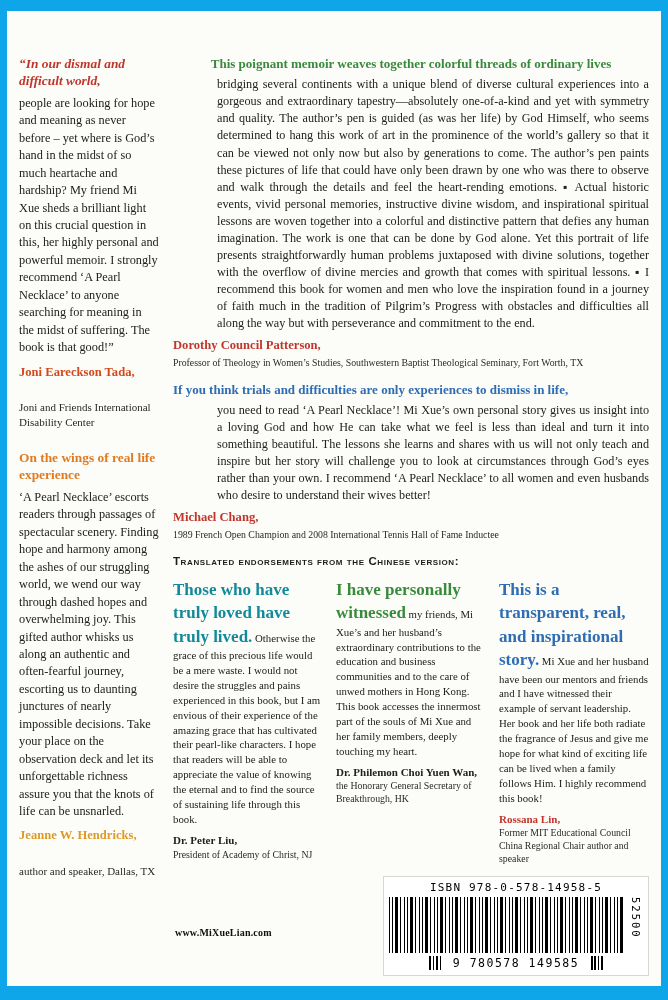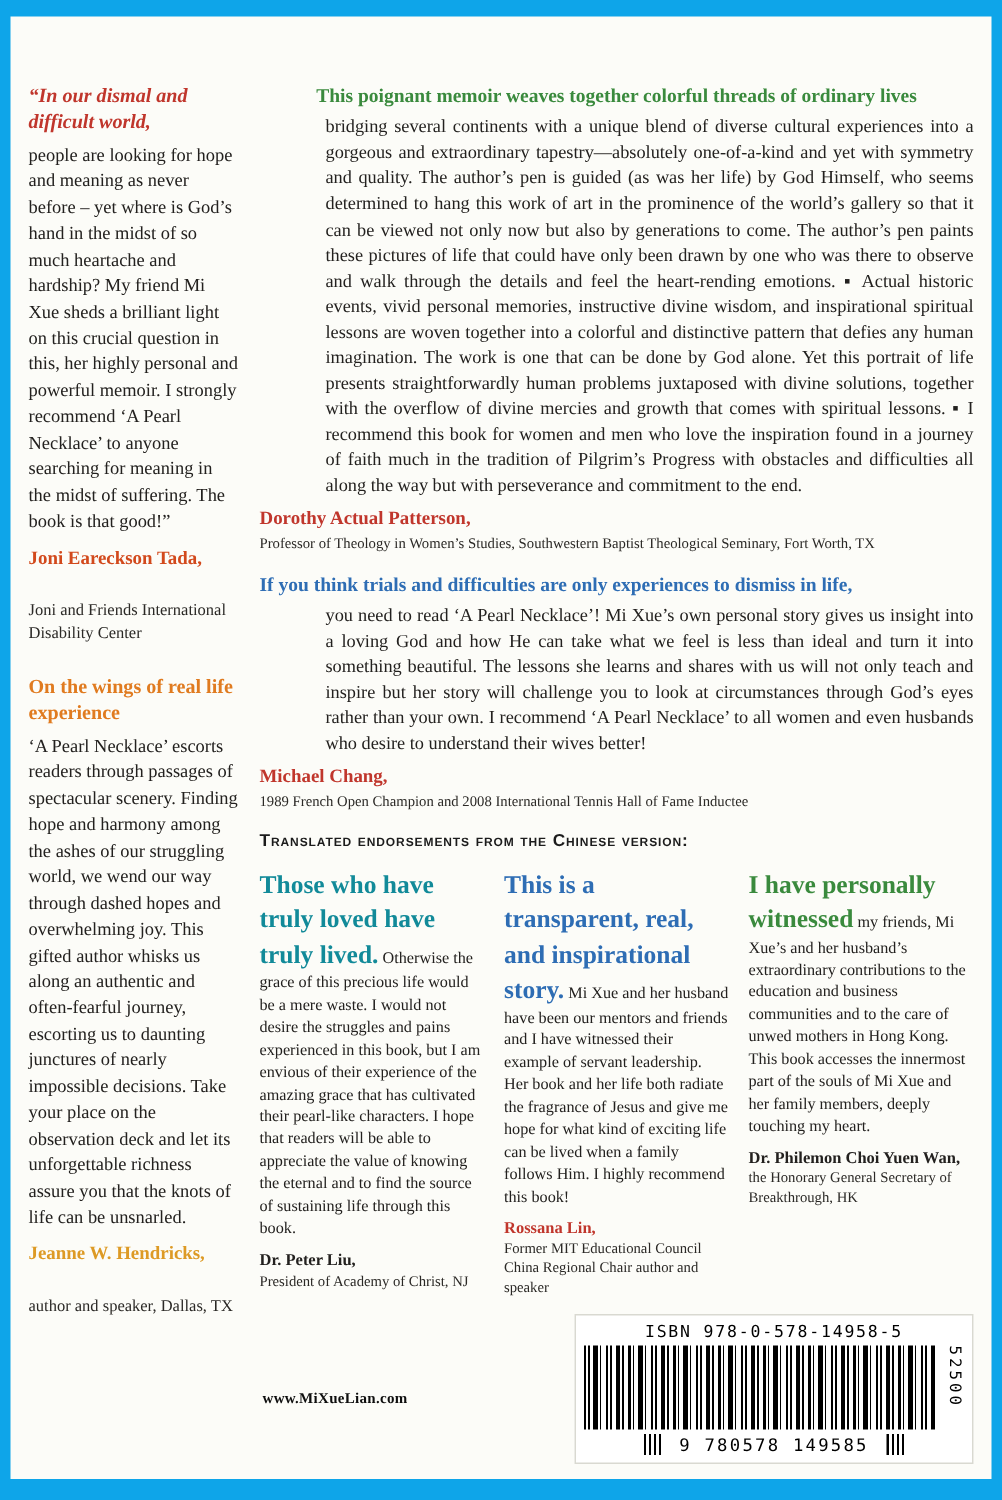--- a/index.html
+++ b/index.html
@@ -131,21 +131,21 @@
       </section>
 
     </aside>
 
     <main class="main-col">
 
       <section class="m-section">
         <h2 class="m-heading green">This poignant memoir weaves together colorful threads of ordinary lives</h2>
         <p class="m-body">bridging several continents with a unique blend of diverse cultural experiences into a gorgeous and extraordinary tapestry—absolutely one-of-a-kind and yet with symmetry and quality. The author’s pen is guided (as was her life) by God Himself, who seems determined to hang this work of art in the prominence of the world’s gallery so that it can be viewed not only now but also by generations to come. The author’s pen paints these pictures of life that could have only been drawn by one who was there to observe and walk through the details and feel the heart-rending emotions. ▪ Actual historic events, vivid personal memories, instructive divine wisdom, and inspirational spiritual lessons are woven together into a colorful and distinctive pattern that defies any human imagination. The work is one that can be done by God alone. Yet this portrait of life presents straightforwardly human problems juxtaposed with divine solutions, together with the overflow of divine mercies and growth that comes with spiritual lessons. ▪ I recommend this book for women and men who love the inspiration found in a journey of faith much in the tradition of Pilgrim’s Progress with obstacles and difficulties all along the way but with perseverance and commitment to the end.</p>
         <div class="m-author">
-          <div class="m-author-name red">Dorothy Actual Patterson,</div>
+          <div class="m-author-name red">Dorothy Council Patterson,</div>
           <div class="m-author-title">Professor of Theology in Women’s Studies, Southwestern Baptist Theological Seminary, Fort Worth, TX</div>
         </div>
       </section>
 
       <section class="m-section">
         <h2 class="m-heading blue">If you think trials and difficulties are only experiences to dismiss in life,</h2>
         <p class="m-body">you need to read ‘A Pearl Necklace’! Mi Xue’s own personal story gives us insight into a loving God and how He can take what we feel is less than ideal and turn it into something beautiful. The lessons she learns and shares with us will not only teach and inspire but her story will challenge you to look at circumstances through God’s eyes rather than your own. I recommend ‘A Pearl Necklace’ to all women and even husbands who desire to understand their wives better!</p>
         <div class="m-author">
           <div class="m-author-name red">Michael Chang,</div>
           <div class="m-author-title">1989 French Open Champion and 2008 International Tennis Hall of Fame Inductee</div>
@@ -160,36 +160,36 @@
           <p>
             <span class="t-heading teal">Those who have truly loved have truly lived.</span>
             <span>Otherwise the grace of this precious life would be a mere waste. I would not desire the struggles and pains experienced in this book, but I am envious of their experience of the amazing grace that has cultivated their pearl-like characters. I hope that readers will be able to appreciate the value of knowing the eternal and to find the source of sustaining life through this book.</span>
           </p>
           <div class="t-author-name">Dr. Peter Liu,</div>
           <div class="t-author-title">President of Academy of Christ, NJ</div>
         </div>
 
         <div class="tcol">
           <p>
+            <span class="t-heading green">I have personally witnessed</span>
+            <span>my friends, Mi Xue’s and her husband’s extraordinary contributions to the education and business communities and to the care of unwed mothers in Hong Kong. This book accesses the innermost part of the souls of Mi Xue and her family members, deeply touching my heart.</span>
+          </p>
+          <div class="t-author-name">Dr. Philemon Choi Yuen Wan,</div>
+          <div class="t-author-title">the Honorary General Secretary of Breakthrough, HK</div>
+        </div>
+
+        <div class="tcol">
+          <p>
             <span class="t-heading blue">This is a transparent, real, and inspirational story.</span>
             <span>Mi Xue and her husband have been our mentors and friends and I have witnessed their example of servant leadership. Her book and her life both radiate the fragrance of Jesus and give me hope for what kind of exciting life can be lived when a family follows Him. I highly recommend this book!</span>
           </p>
           <div class="t-author-name red">Rossana Lin,</div>
           <div class="t-author-title">Former MIT Educational Council China Regional Chair author and speaker</div>
         </div>
 
-        <div class="tcol">
-          <p>
-            <span class="t-heading green">I have personally witnessed</span>
-            <span>my friends, Mi Xue’s and her husband’s extraordinary contributions to the education and business communities and to the care of unwed mothers in Hong Kong. This book accesses the innermost part of the souls of Mi Xue and her family members, deeply touching my heart.</span>
-          </p>
-          <div class="t-author-name">Dr. Philemon Choi Yuen Wan,</div>
-          <div class="t-author-title">the Honorary General Secretary of Breakthrough, HK</div>
-        </div>
-
       </div>
 
       <div class="website">www.MiXueLian.com</div>
 
       <div class="barcode">
         <div class="isbn-top">ISBN 978-0-578-14958-5</div>
         <div class="bars-row">
           <div class="bars"></div>
           <div class="price-vert">52500</div>
         </div>

